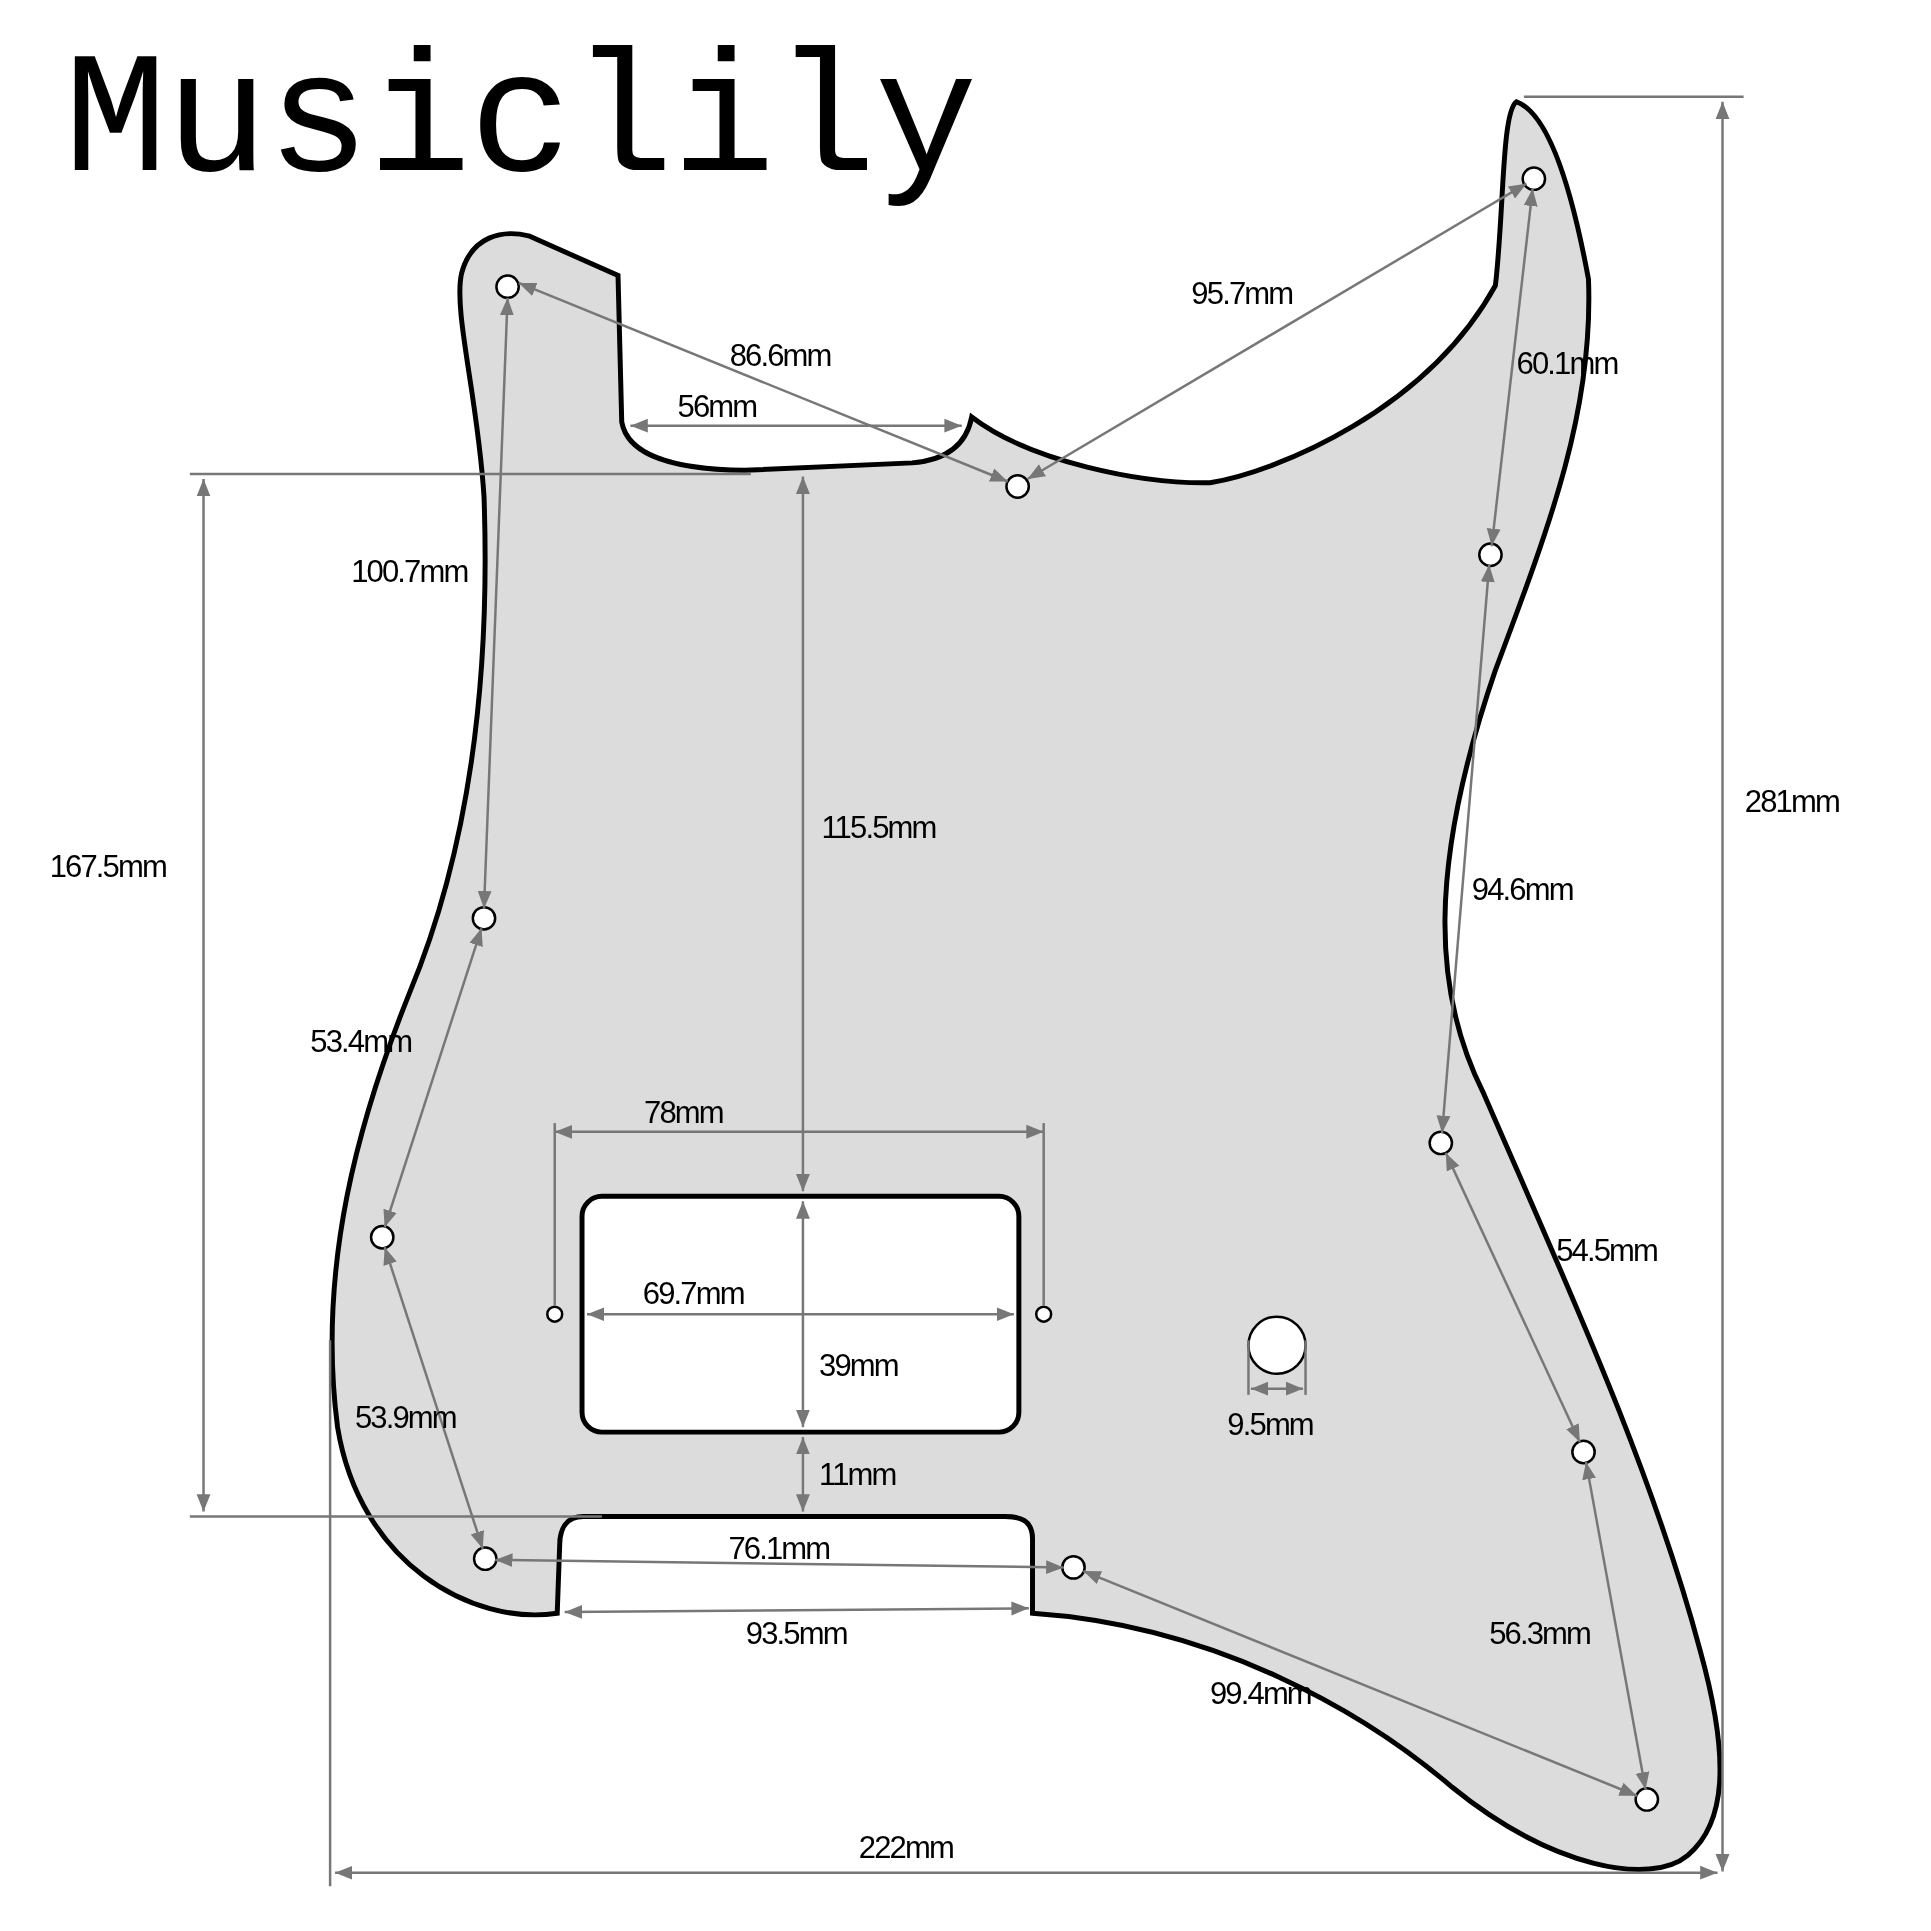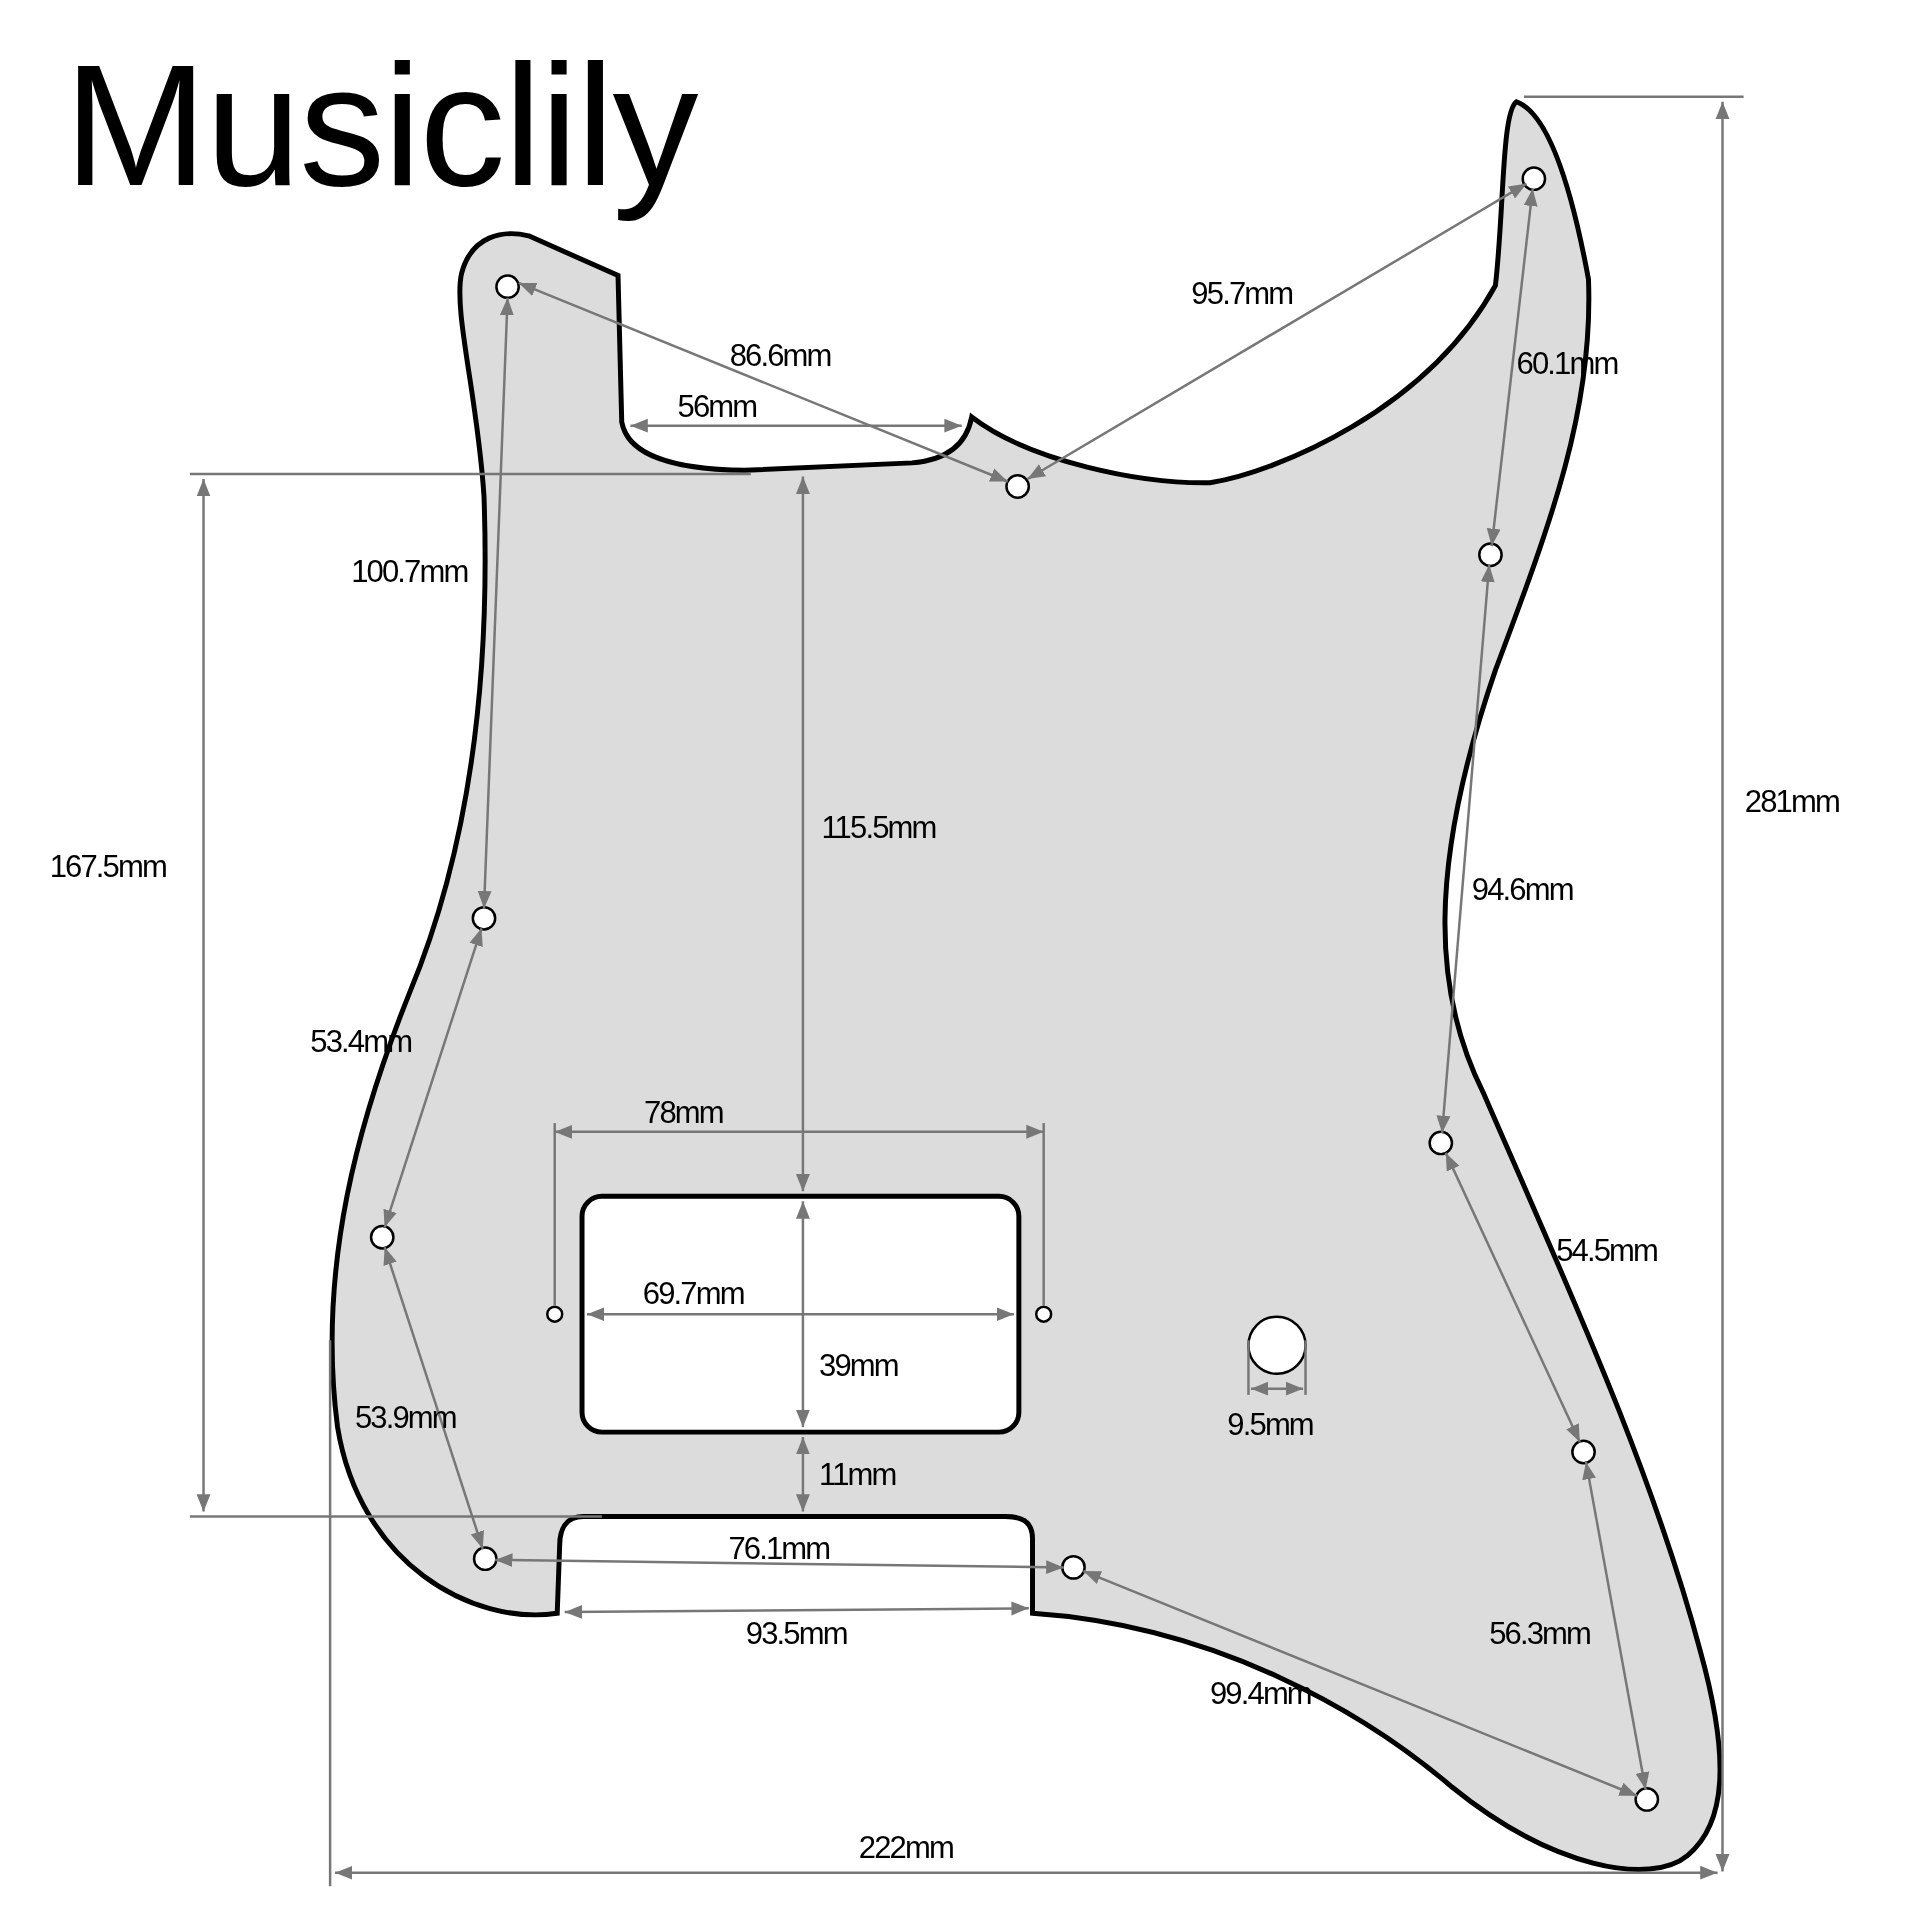--- a/index.html
+++ b/index.html
@@ -1,17 +1,17 @@
 <!DOCTYPE html>
 <html><head>
 <meta charset="utf-8">
 <style>
   html, body { margin:0; padding:0; background:#ffffff; }
   body { width:1931px; height:1931px; overflow:hidden; position:relative; font-family:"Liberation Sans", sans-serif; }
-  #brand { position:absolute; left:64px; top:39px; font-size:172px; line-height:1; color:#000; letter-spacing:-1.9px; font-family:Liberation Sans, sans-serif; }
+  #brand { position:absolute; left:64px; top:39px; font-size:172px; line-height:1; color:#000; letter-spacing:-1.9px; font-family:Liberation Mono, monospace; }
   svg { position:absolute; left:0; top:0; }
   .dim { font-family:"Liberation Sans", sans-serif; font-size:25px; fill:#000; letter-spacing:-1.5px; }
 </style>
 </head>
 <body>
 
 <div id="brand">Musiclily</div>
 
 <svg width="1931" height="1931" viewBox="0 0 1556 1556" xmlns="http://www.w3.org/2000/svg">
   <defs>

